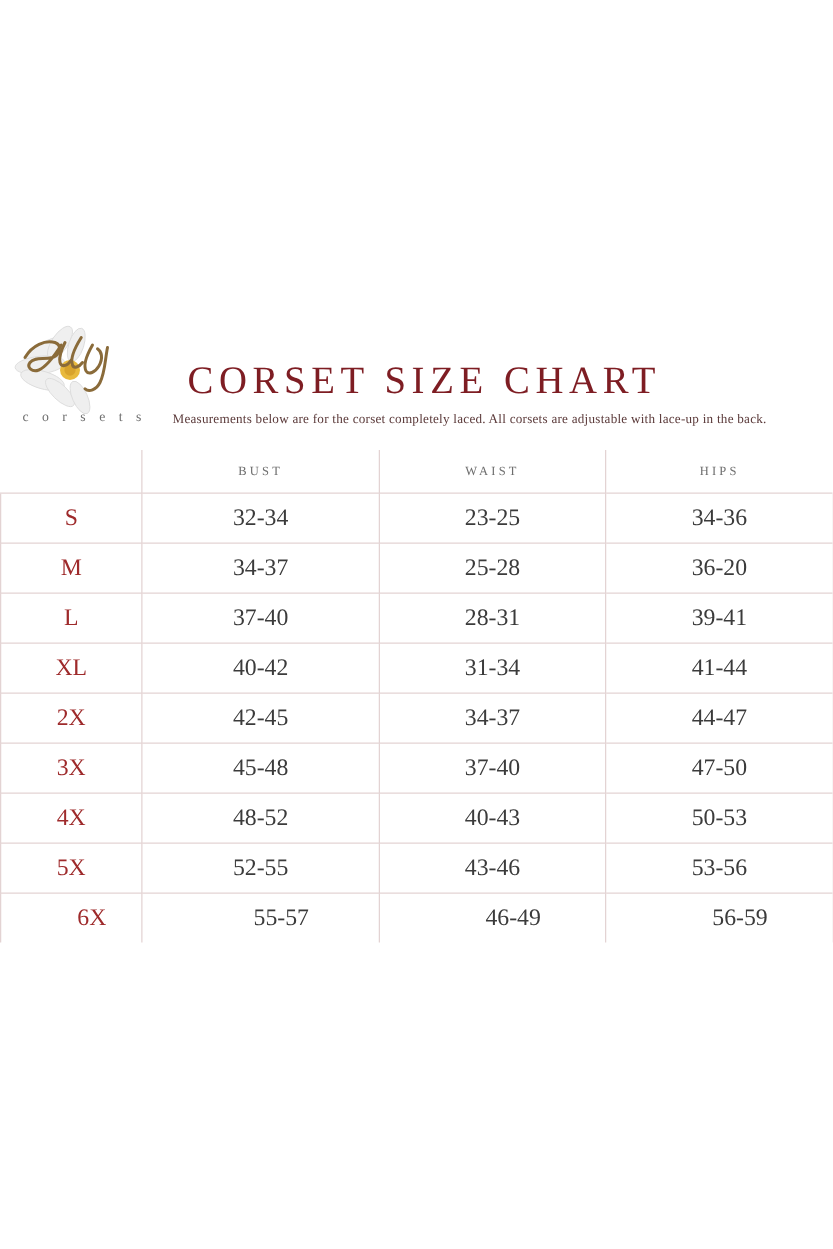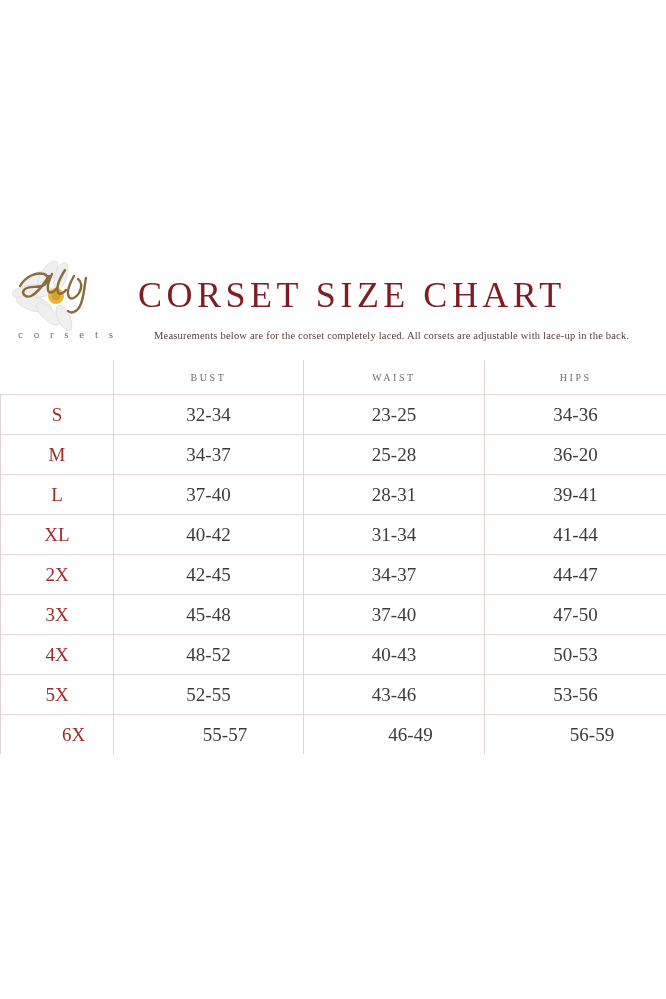--- a/index.html
+++ b/index.html
@@ -55,31 +55,31 @@
     font-size: 11px;
     letter-spacing: 4px;
     color: #6f6f6f;
   }
 
   .title {
     position: absolute;
     left: 138px;
     top: 22px;
     font-family: "Liberation Serif", serif;
-    font-size: 36px;
+    font-size: 31px;
     letter-spacing: 4.5px;
     color: #7e1d23;
     font-weight: normal;
-    margin: 0;
+    margin: 12px;
     white-space: nowrap;
   }
 
   .subtitle {
     position: absolute;
-    left: 154px;
+    left: 138px;
     top: 78px;
     font-family: "Liberation Serif", serif;
     font-size: 10.5px;
     color: #5b3a3a;
     letter-spacing: 0.2px;
     white-space: nowrap;
   }
 
   
   table.size-table {

